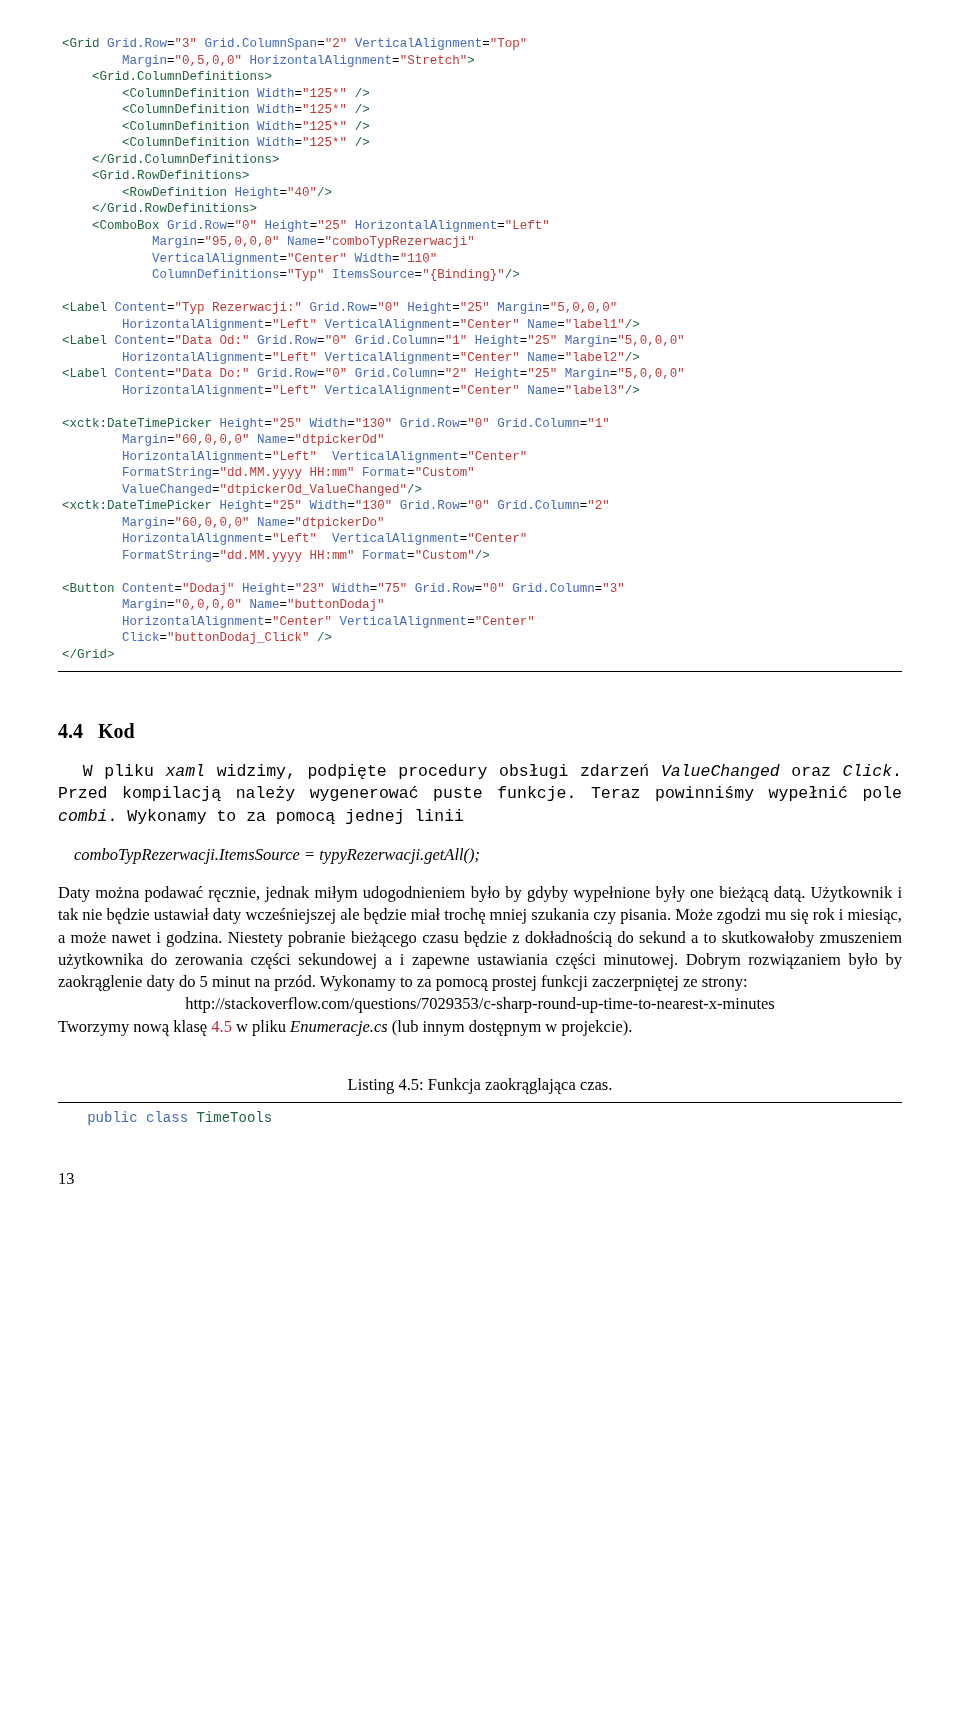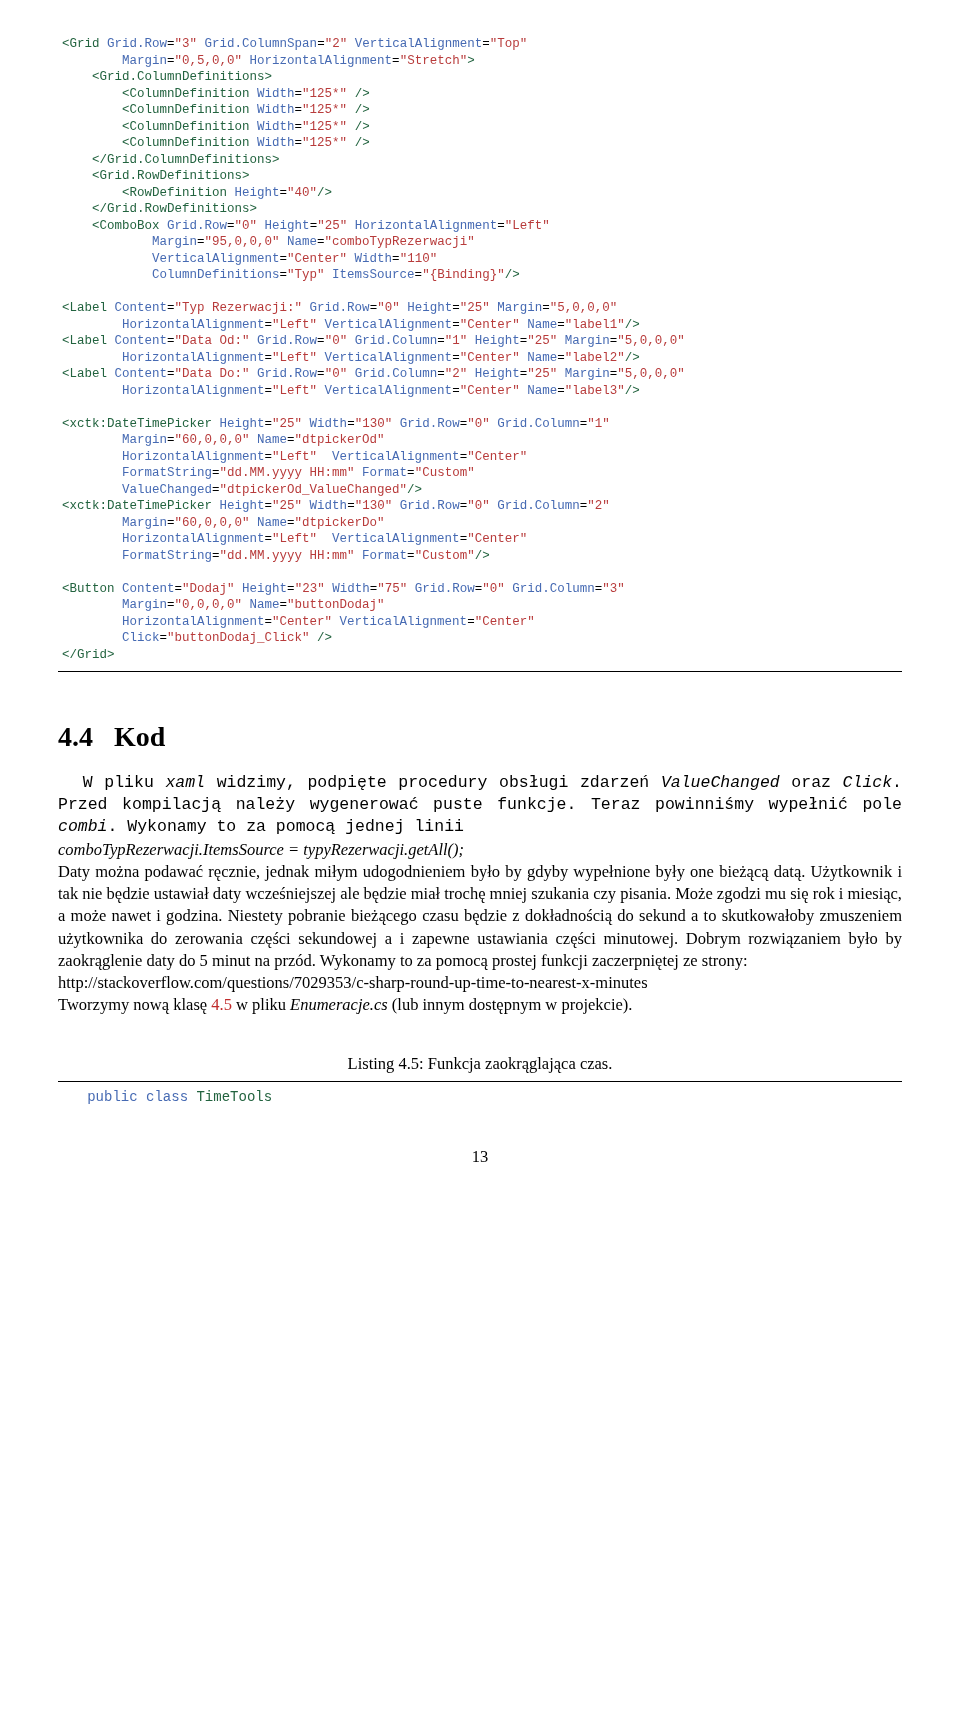--- a/index.html
+++ b/index.html
@@ -17,21 +17,21 @@
     white-space: pre;
     border-bottom: 0.5px solid #000;
     padding: 0 4px 8px 4px;
     margin-bottom: 46px;
     line-height: 1.32;
   }
   .code-block .e1 { color: #22633f; text-align: right; }  
   .code-block .a1 { color: #466ab3; }  
   .code-block .v1 { color: #b83b3b; }  
   h2.section {
-    font-size: 28px;
+    font-size: 20px;
     font-weight: bold;
     margin: 0 0 16px 0;
   }
   .body-text {
     text-align: justify;
   }
   .body-text em { font-style: italic; }
   .xref { color: #c02b2b; }
   .listing-caption {
     text-align: center;
@@ -41,21 +41,21 @@
     font-family: "Courier New", monospace;
     font-size: 14px;
     white-space: pre;
     border-top: 0.5px solid #000;
     padding: 6px 4px 0 4px;
     line-height: 1.32;
   }
   .code-block2 .kw { color: #466ab3; }
   .code-block2 .cn { color: #22633f; }
   .pagenum {
-    text-align: center;
+    text-align: left;
     margin-top: 40px;
   }
 </style>
 </head>
 <body>
 
 <div class="code-block"><span class="e1">&lt;Grid</span> <span class="a1">Grid.Row</span>=<span class="v1">"3"</span> <span class="a1">Grid.ColumnSpan</span>=<span class="v1">"2"</span> <span class="a1">VerticalAlignment</span>=<span class="v1">"Top"</span>
         <span class="a1">Margin</span>=<span class="v1">"0,5,0,0"</span> <span class="a1">HorizontalAlignment</span>=<span class="v1">"Stretch"</span><span class="e1">&gt;</span>
     <span class="e1">&lt;Grid.ColumnDefinitions&gt;</span>
         <span class="e1">&lt;ColumnDefinition</span> <span class="a1">Width</span>=<span class="v1">"125*"</span> <span class="e1">/&gt;</span>
@@ -91,22 +91,22 @@
 <span class="e1">&lt;Button</span> <span class="a1">Content</span>=<span class="v1">"Dodaj"</span> <span class="a1">Height</span>=<span class="v1">"23"</span> <span class="a1">Width</span>=<span class="v1">"75"</span> <span class="a1">Grid.Row</span>=<span class="v1">"0"</span> <span class="a1">Grid.Column</span>=<span class="v1">"3"</span>
         <span class="a1">Margin</span>=<span class="v1">"0,0,0,0"</span> <span class="a1">Name</span>=<span class="v1">"buttonDodaj"</span>
         <span class="a1">HorizontalAlignment</span>=<span class="v1">"Center"</span> <span class="a1">VerticalAlignment</span>=<span class="v1">"Center"</span>
         <span class="a1">Click</span>=<span class="v1">"buttonDodaj_Click"</span> <span class="e1">/&gt;</span>
 <span class="e1">&lt;/Grid&gt;</span></div>
 
 <h2 class="section"><span>4.4</span>&nbsp;&nbsp;&nbsp;<span>Kod</span></h2>
 
 <div class="body-text">
 <p style="text-indent:1.5em;margin:0 0 0 0;font-family:Liberation Mono, monospace;"><span>W pliku </span><em>xaml</em><span> widzimy, podpięte procedury obsługi zdarzeń </span><em>ValueChanged</em><span> oraz </span><em>Click</em><span>. Przed kompilacją należy wygenerować puste funkcje. Teraz powinniśmy wypełnić pole </span><em>combi</em><span>. Wykonamy to za pomocą jednej linii</span></p>
-<p style="margin:0;"><em>comboTypRezerwacji.ItemsSource = typyRezerwacji.getAll();</em></p>
+<p style="margin:16px;"><em>comboTypRezerwacji.ItemsSource = typyRezerwacji.getAll();</em></p>
 <p style="margin:0;">Daty można podawać ręcznie, jednak miłym udogodnieniem było by gdyby wypełnione były one bieżącą datą. Użytkownik i tak nie będzie ustawiał daty wcześniejszej ale będzie miał trochę mniej szukania czy pisania. Może zgodzi mu się rok i miesiąc, a może nawet i godzina. Niestety pobranie bieżącego czasu będzie z dokładnością do sekund a to skutkowałoby zmuszeniem użytkownika do zerowania części sekundowej a i zapewne ustawiania części minutowej. Dobrym rozwiązaniem było by zaokrąglenie daty do 5 minut na przód. Wykonamy to za pomocą prostej funkcji zaczerpniętej ze strony:</p>
-<p style="margin:0;text-align:left;">http://stackoverflow.com/questions/7029353/c-sharp-round-up-time-to-nearest-x-minutes</p>
+<p style="margin:0;text-align:center;">http://stackoverflow.com/questions/7029353/c-sharp-round-up-time-to-nearest-x-minutes</p>
 <p style="margin:0;font-family:Liberation Serif, serif;"><span>Tworzymy nową klasę </span><span class="xref">4.5</span><span> w pliku </span><em>Enumeracje.cs</em><span>   (lub innym dostępnym w projekcie).</span></p>
 </div>
 
 <div class="listing-caption">Listing 4.5: Funkcja zaokrąglająca czas.</div>
 <div class="code-block2">   <span class="kw">public</span> <span class="kw">class</span> <span class="cn">TimeTools</span></div>
 
 <div class="pagenum">13</div>
 
 </body></html>

